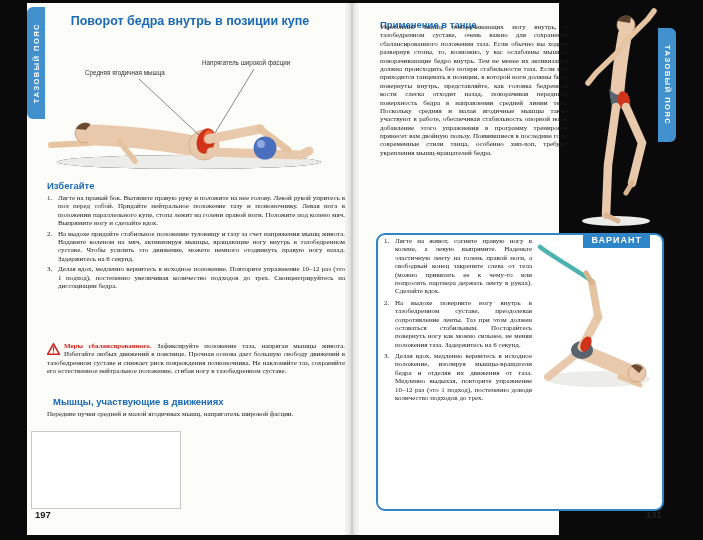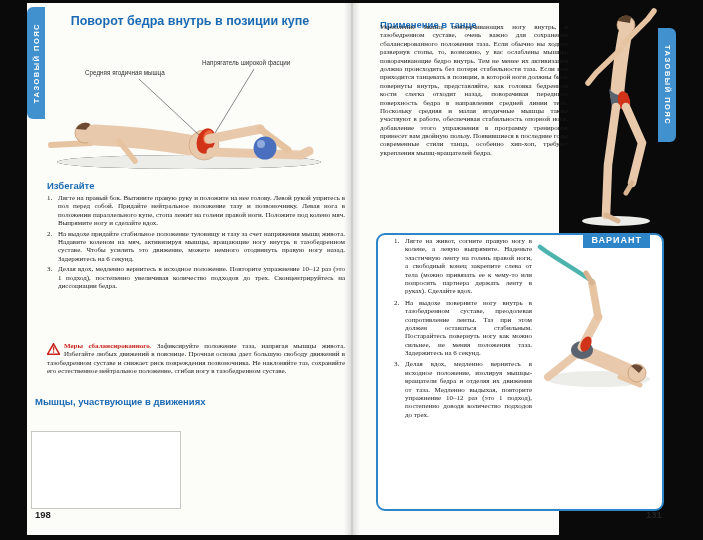--- a/index.html
+++ b/index.html
@@ -31,36 +31,36 @@
   
   .anatomy{position:absolute;top:46px;left:12px;width:300px;height:130px;}
   .fig-label{position:absolute;font-size:6.3px;color:#333;white-space:nowrap;}
   .lbl-1{left:46px;top:20px;}
   .lbl-2{left:163px;top:10px;}
   .exec-head{position:absolute;top:177px;left:20px;}
   .exec-steps{position:absolute;top:191px;left:20px;width:298px;}
   .warning{position:absolute;top:339px;left:20px;width:298px;}
   .warn-icon{float:left;margin:1px 4px 0 0;}
   .warn-head{font-family:"Liberation Serif", serif;font-size:7px;font-weight:bold;color:#c8241d;}
-  .muscles-head{position:absolute;top:393px;left:8px;}
+  .muscles-head{position:absolute;top:393px;left:26px;}
   .muscles-text{position:absolute;top:407px;left:20px;width:298px;}
   .notes-box{position:absolute;top:428px;left:4px;width:148px;height:76px;border:1px solid #c9c9c4;background:#fff;}
   .page-num{position:absolute;top:506px;font-size:9.5px;font-weight:bold;color:#222;}
   .pn-left{left:8px;}
   .pn-right{left:294px;}
   
   .dance-head{position:absolute;top:16px;left:28px;}
   .dance-text{position:absolute;top:20px;left:28px;width:188px;}
   .dancer{position:absolute;top:4px;left:222px;}
   .variant-box{position:absolute;top:230px;left:24px;width:284px;height:274px;
     border:2px solid #2e86c8;border-radius:9px;background:#fff;}
   .badge{position:absolute;top:-2px;right:12px;background:#2e86c8;color:#fff;
     font-size:9px;font-weight:bold;letter-spacing:1px;padding:2px 8px 3px;}
   .variant-title{margin:15px 10px 4px;text-align:center;color:#1a6ab3;font-size:11px;font-weight:bold;}
-  .variant-content{padding:2px 8px 4px 16px;}
+  .variant-content{padding:2px 8px 4px 6px;}
   .variant-fig{float:right;width:118px;height:168px;margin:0 0 2px 4px;}
   .variant-steps li{margin-bottom:3px;}
 </style>
 </head>
 <body>
 
 <div class="spread">
 
   <div class="page page-left">
     <div class="title">Поворот бедра внутрь в позиции купе</div>
@@ -113,24 +113,25 @@
           <path d="M6.5,0.8 L12.4,11.2 L0.6,11.2 Z" fill="#fff" stroke="#c8241d" stroke-width="1.6"></path>
           <rect x="5.9" y="3.6" width="1.3" height="4" fill="#c8241d"></rect>
           <rect x="5.9" y="8.4" width="1.3" height="1.3" fill="#c8241d"></rect>
         </svg>
       </span>
       <span class="warn-head">Меры сбалансированного.</span>
       <span>Зафиксируйте положение таза, напрягая мышцы живота. Избегайте любых движений в пояснице. Прочная основа дает большую свободу движений в тазобедренном суставе и снижает риск повреждения позвоночника. Не наклоняйте таз, сохраняйте его естественное нейтральное положение, сгибая ногу в тазобедренном суставе.</span>
     </div>
 
     <div class="h2 muscles-head">Мышцы, участвующие в движениях</div>
+    <div class="body-text muscles-text">Передние пучки средней и малой ягодичных мышц, напрягатель широкой фасции.</div>
 
     <div class="notes-box"></div>
 
-    <div class="page-num pn-left">198</div>
+    <div class="page-num pn-left">197</div>
   </div>
 
   <div class="page page-right">
     <div class="h2 dance-head">Применение в танце</div>
     <div class="body-text dance-text">Укрепление мышц, поворачивающих ногу внутрь, в тазобедренном суставе, очень важно для сохранения сбалансированного положения таза. Если обычно вы ходите развернув стопы, то, возможно, у вас ослаблены мышцы, поворачивающие бедро внутрь. Тем не менее их активизация должна происходить без потери стабильности таза. Если вам приходится танцевать в позиции, в которой ноги должны быть повернуты внутрь, представляйте, как головка бедренной кости слегка отходит назад, поворачивая переднюю поверхность бедра в направлении средней линии тела. Поскольку средняя и малая ягодичные мышцы также участвуют в работе, обеспечивая стабильность опорной ноги, добавление этого упражнения в программу тренировок принесет вам двойную пользу. Появившиеся в последние годы современные стили танца, особенно хип-хоп, требуют укрепления мышц-вращателей бедра.</div>
 
     <svg class="dancer" width="90" height="222" viewBox="0 0 90 222">
       <ellipse cx="42" cy="214" rx="34" ry="5" fill="#ecece8"></ellipse>
 
       <circle cx="52" cy="18" r="9" fill="#e9c9ab" stroke="#c49a72" stroke-width="0.8"></circle>

